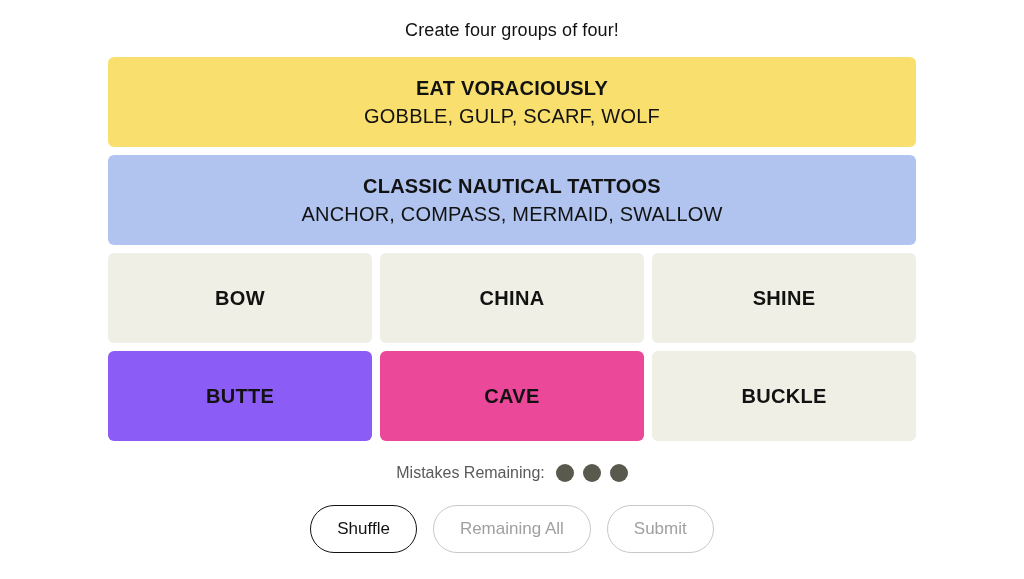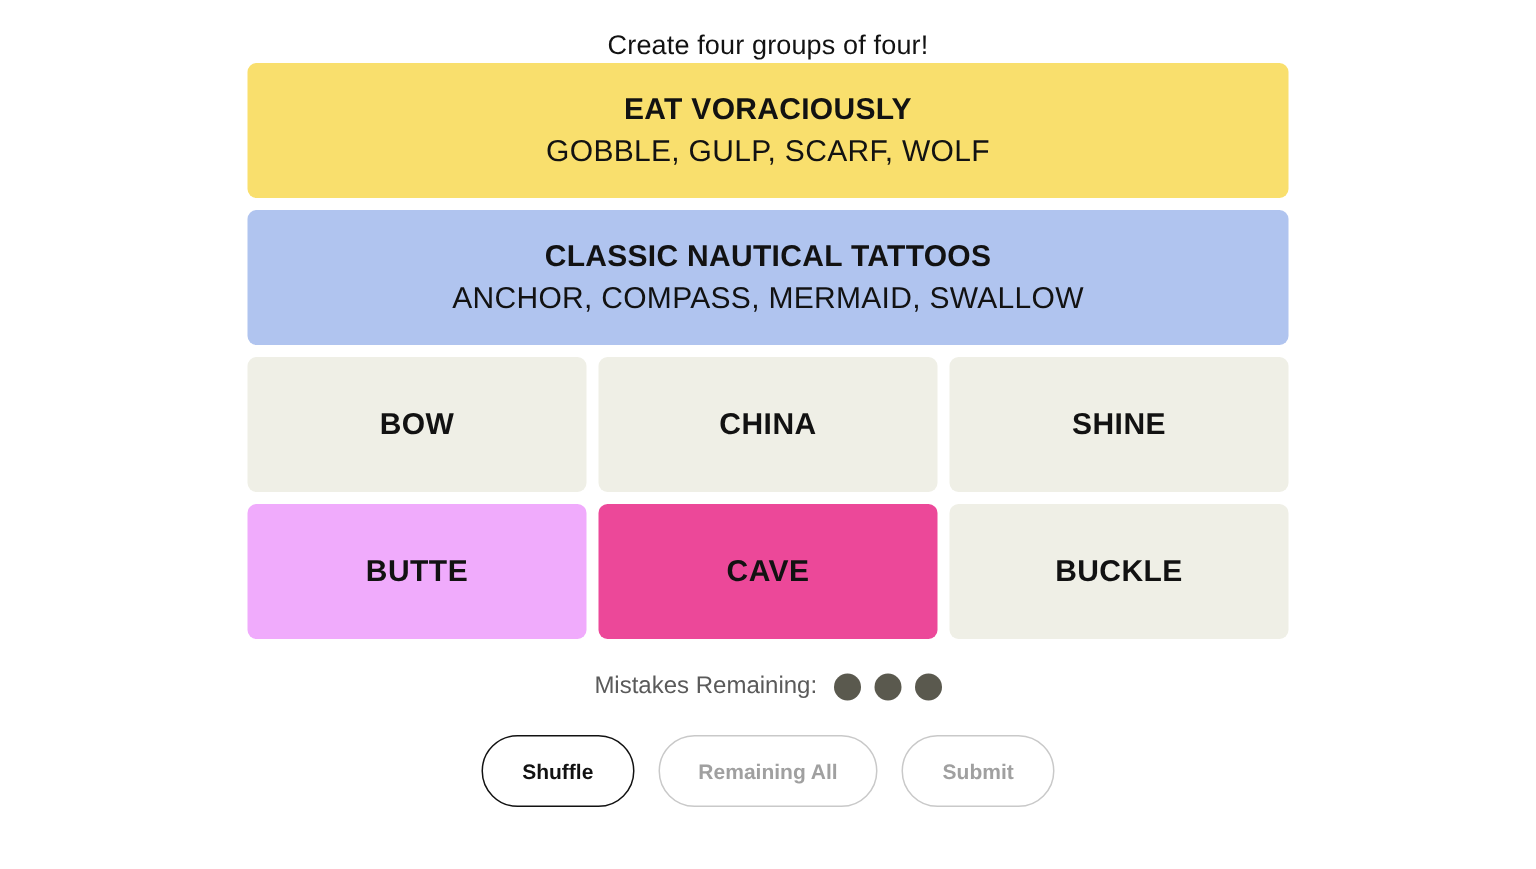--- a/index.html
+++ b/index.html
@@ -29,21 +29,22 @@
     font-size: 18px;
     line-height: 24px;
     color: #121212;
     letter-spacing: 0.1px;
     text-align: center;
     font-weight: 400;
   }
 
   
   .board {
-    width: 694px;
+    width: 808px;
+    margin-top: 15px;
     display: flex;
     flex-direction: column;
     gap: 8px;
   }
 
   
   .solved-band {
     height: 90px;
     border-radius: 6px;
     display: flex;
@@ -117,22 +118,22 @@
     display: flex;
     justify-content: center;
     gap: 16px;
   }
   .ctrl-btn {
     height: 48px;
     min-width: 96px;
     padding: 0 26px;
     border-radius: 26px;
     background: #ffffff;
-    font-size: 14px;
-    font-weight: 700;
+    font-size: 17px;
+    font-weight: 400;
     font-family: "Liberation Sans", sans-serif;
     display: flex;
     align-items: center;
     justify-content: center;
     box-sizing: border-box;
   }
   .ctrl-btn.enabled {
     border: 1.5px solid #121212;
     color: #121212;
     cursor: pointer;
@@ -162,21 +163,21 @@
       <div class="solved-members">ANCHOR, COMPASS, MERMAID, SWALLOW</div>
     </div>
 
     <div class="tile-row">
       <div class="tile" style="background: rgb(239, 239, 230);">BOW</div>
       <div class="tile" style="background: rgb(239, 239, 230);">CHINA</div>
       <div class="tile" style="background: rgb(239, 239, 230);">SHINE</div>
     </div>
 
     <div class="tile-row">
-      <div class="tile" style="background: #f0abfc;">BUTTE</div>
+      <div class="tile" style="background: #8b5cf6;">BUTTE</div>
       <div class="tile" style="background: #ec4899;">CAVE</div>
       <div class="tile" style="background: rgb(239, 239, 230);">BUCKLE</div>
     </div>
 
   </div>
 
   <div class="mistakes">
     <span class="mistakes-label">Mistakes Remaining:</span>
     <span class="dot" style="background: rgb(90, 89, 78);"></span>
     <span class="dot" style="background: rgb(90, 89, 78);"></span>

